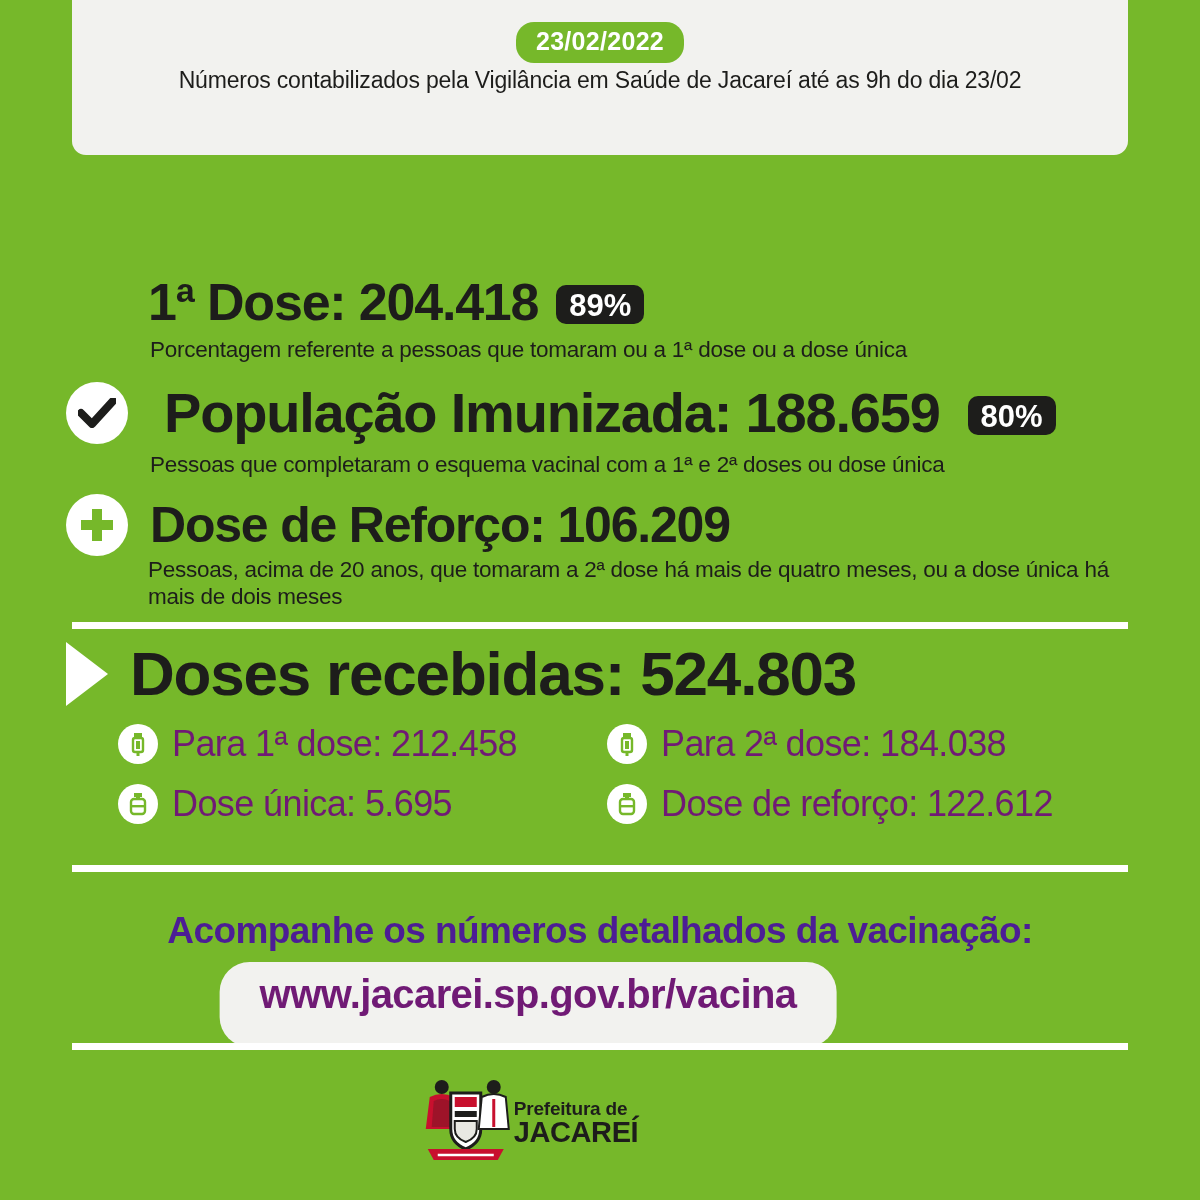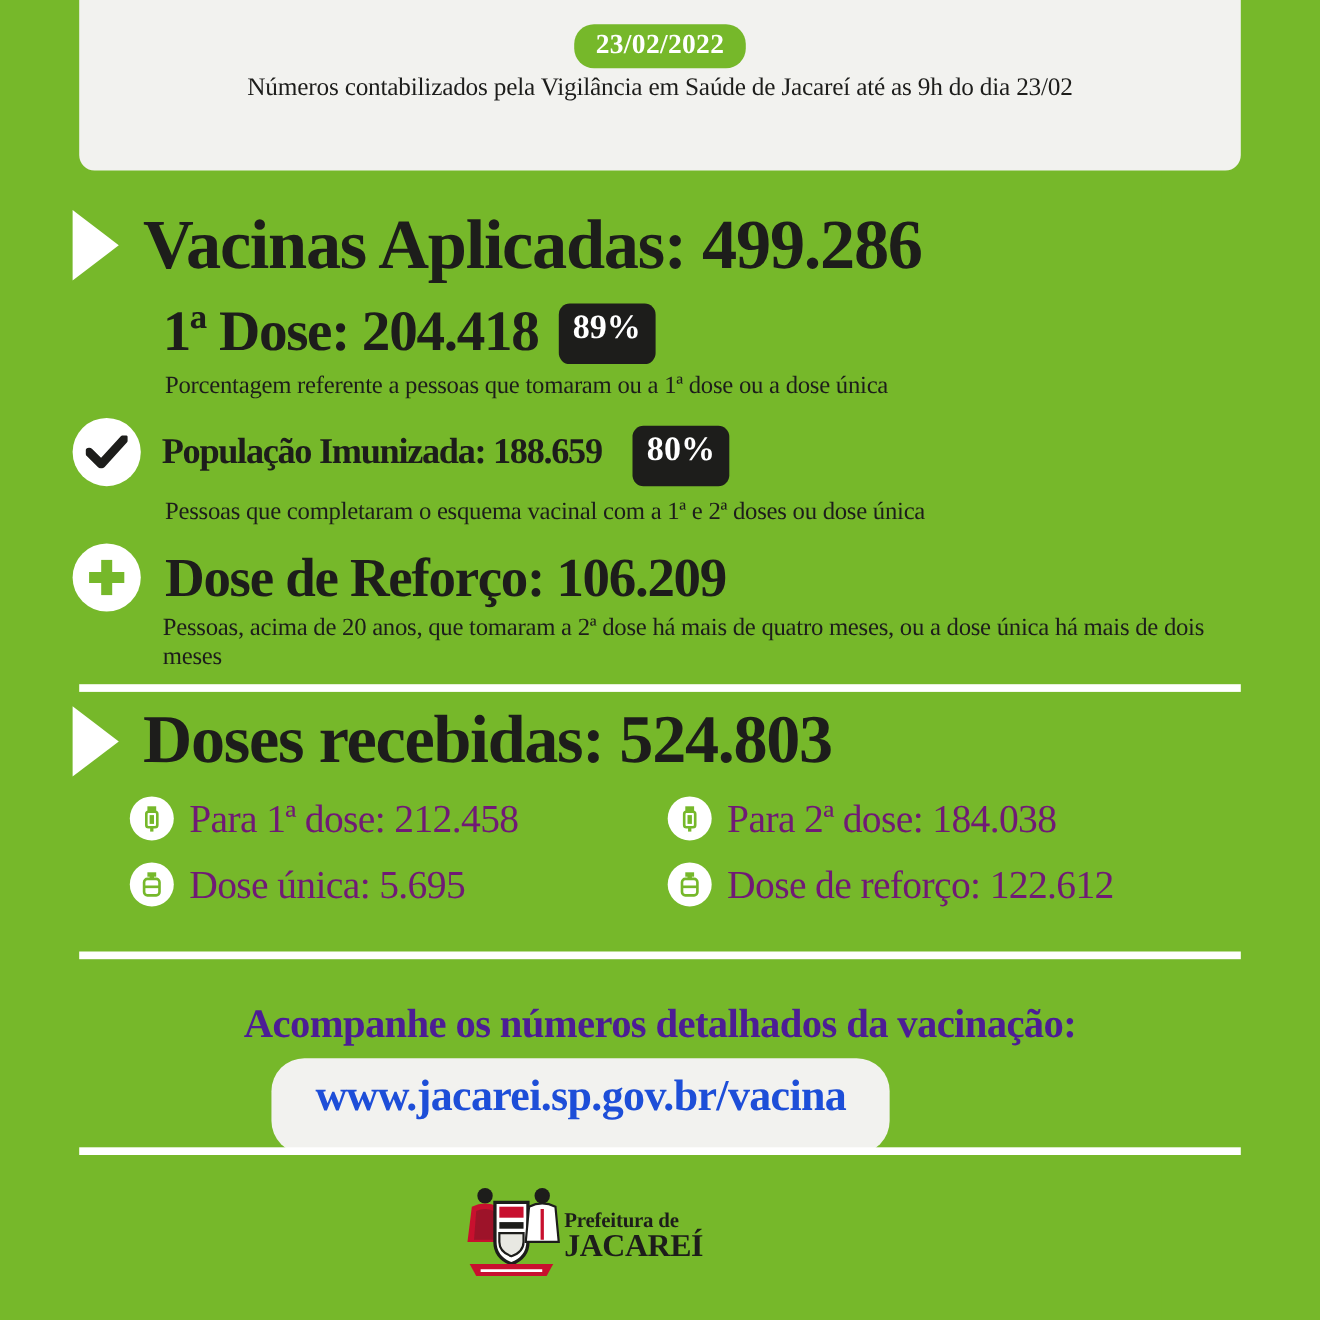--- a/index.html
+++ b/index.html
@@ -6,21 +6,20 @@
   html, body {
     width:1200px; height:1200px;
     font-family:"Liberation Sans", sans-serif;
     background:#76b82a;
     overflow:hidden;
   }
   .canvas {
     position:relative;
     width:1056px; height:1200px;
     background:#76b82a;
-    font-family:Liberation Serif, serif;
   }
 
   
   .header-card {
     position:absolute;
     left:72px; top:0; width:1056px; height:155px;
     background:#f2f2ef;
     border-radius:0 0 14px 14px;
     text-align:center;
   }
@@ -81,21 +80,21 @@
     letter-spacing:-1.2px;
     white-space:nowrap;
   }
 
   .pill {
     display:inline-block;
     background:#1d1d1b;
     color:#ffffff;
     font-weight:bold;
     border-radius:10px;
-    padding:3px 13px 16px;
+    padding:3px 13px 0;
     white-space:nowrap;
     text-align:center;
   }
 
   .note {
     position:absolute;
     color:#1d1d1b;
     font-size:22.5px;
     letter-spacing:-0.25px;
     line-height:1.18;
@@ -127,21 +126,21 @@
     font-weight:bold;
     font-size:37px;
     letter-spacing:-0.6px;
   }
   .url-pill {
     position:absolute;
     left:50%; transform:translateX(-50%);
     background:#f2f2ef;
     border-radius:30px;
     padding:10px 40px 30px;
-    color:#1d4ed8;
+    color:#701a75;
     font-weight:bold;
     font-size:40px;
     letter-spacing:-0.6px;
     white-space:nowrap;
   }
 
   .brand {
     position:absolute;
     left:50%; transform:translateX(-50%);
     display:flex; align-items:center; gap:0;
@@ -157,39 +156,35 @@
 </head>
 <body>
 
 <div class="canvas">
 
   <div class="header-card">
     <div class="date-badge">23/02/2022</div>
     <div class="header-sub">Números contabilizados pela Vigilância em Saúde de Jacareí até as 9h do dia 23/02</div>
   </div>
 
-  <div class="row" style="left:66px; top:186px;">
-    <div class="tri"></div>
-    <div class="big" style="font-size:64px; margin-left:22px;">Vacinas Aplicadas: 499.286</div>
-  </div>
 
   <div class="row" style="left:148px; top:272px;">
     <div class="big" style="font-size:52px;">1ª Dose: 204.418</div>
     <div class="pill" style="font-size:31px; margin-left:18px; position:relative; top:2px;">89%</div>
   </div>
 
   <div class="note" style="left:150px; top:337px; width:920px;">Porcentagem referente a pessoas que tomaram ou a 1ª dose ou a dose única</div>
 
   <div class="row" style="left:66px; top:380px;">
     <div class="circ">
       <svg width="38" height="30" viewBox="0 0 38 30" aria-hidden="true">
         <path d="M3 15 L14 26 L35 3" fill="none" stroke="#1d1d1b" stroke-width="8" stroke-linecap="round" stroke-linejoin="round"></path>
       </svg>
     </div>
-    <div class="big" style="font-size:33px; margin-left:19px;">População Imunizada: 188.659</div>
+    <div class="big" style="font-size:56px; margin-left:36px;">População Imunizada: 188.659</div>
     <div class="pill" style="font-size:31px; margin-left:28px; position:relative; top:3px;">80%</div>
   </div>
 
   <div class="note" style="left:150px; top:452px; width:990px;">Pessoas que completaram o esquema vacinal com a 1ª e 2ª doses ou dose única</div>
 
   <div class="row" style="left:66px; top:494px;">
     <div class="circ">
       <svg width="38" height="38" viewBox="0 0 38 38" aria-hidden="true">
         <rect x="14" y="3" width="10" height="32" fill="#76b82a"></rect>
         <rect x="3" y="14" width="32" height="10" fill="#76b82a"></rect>

